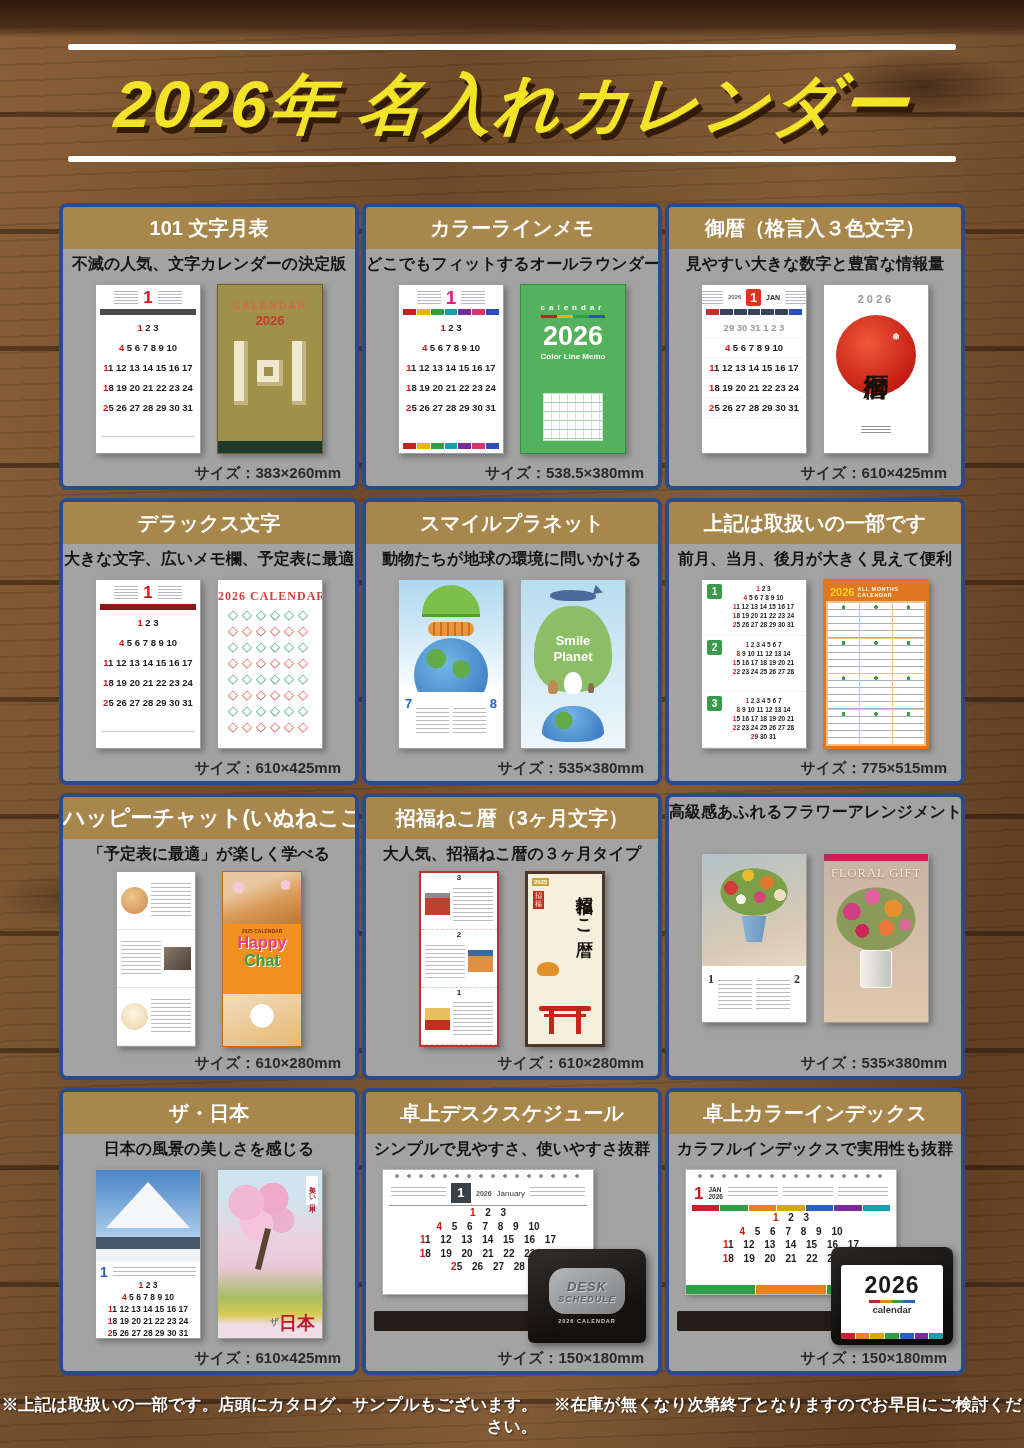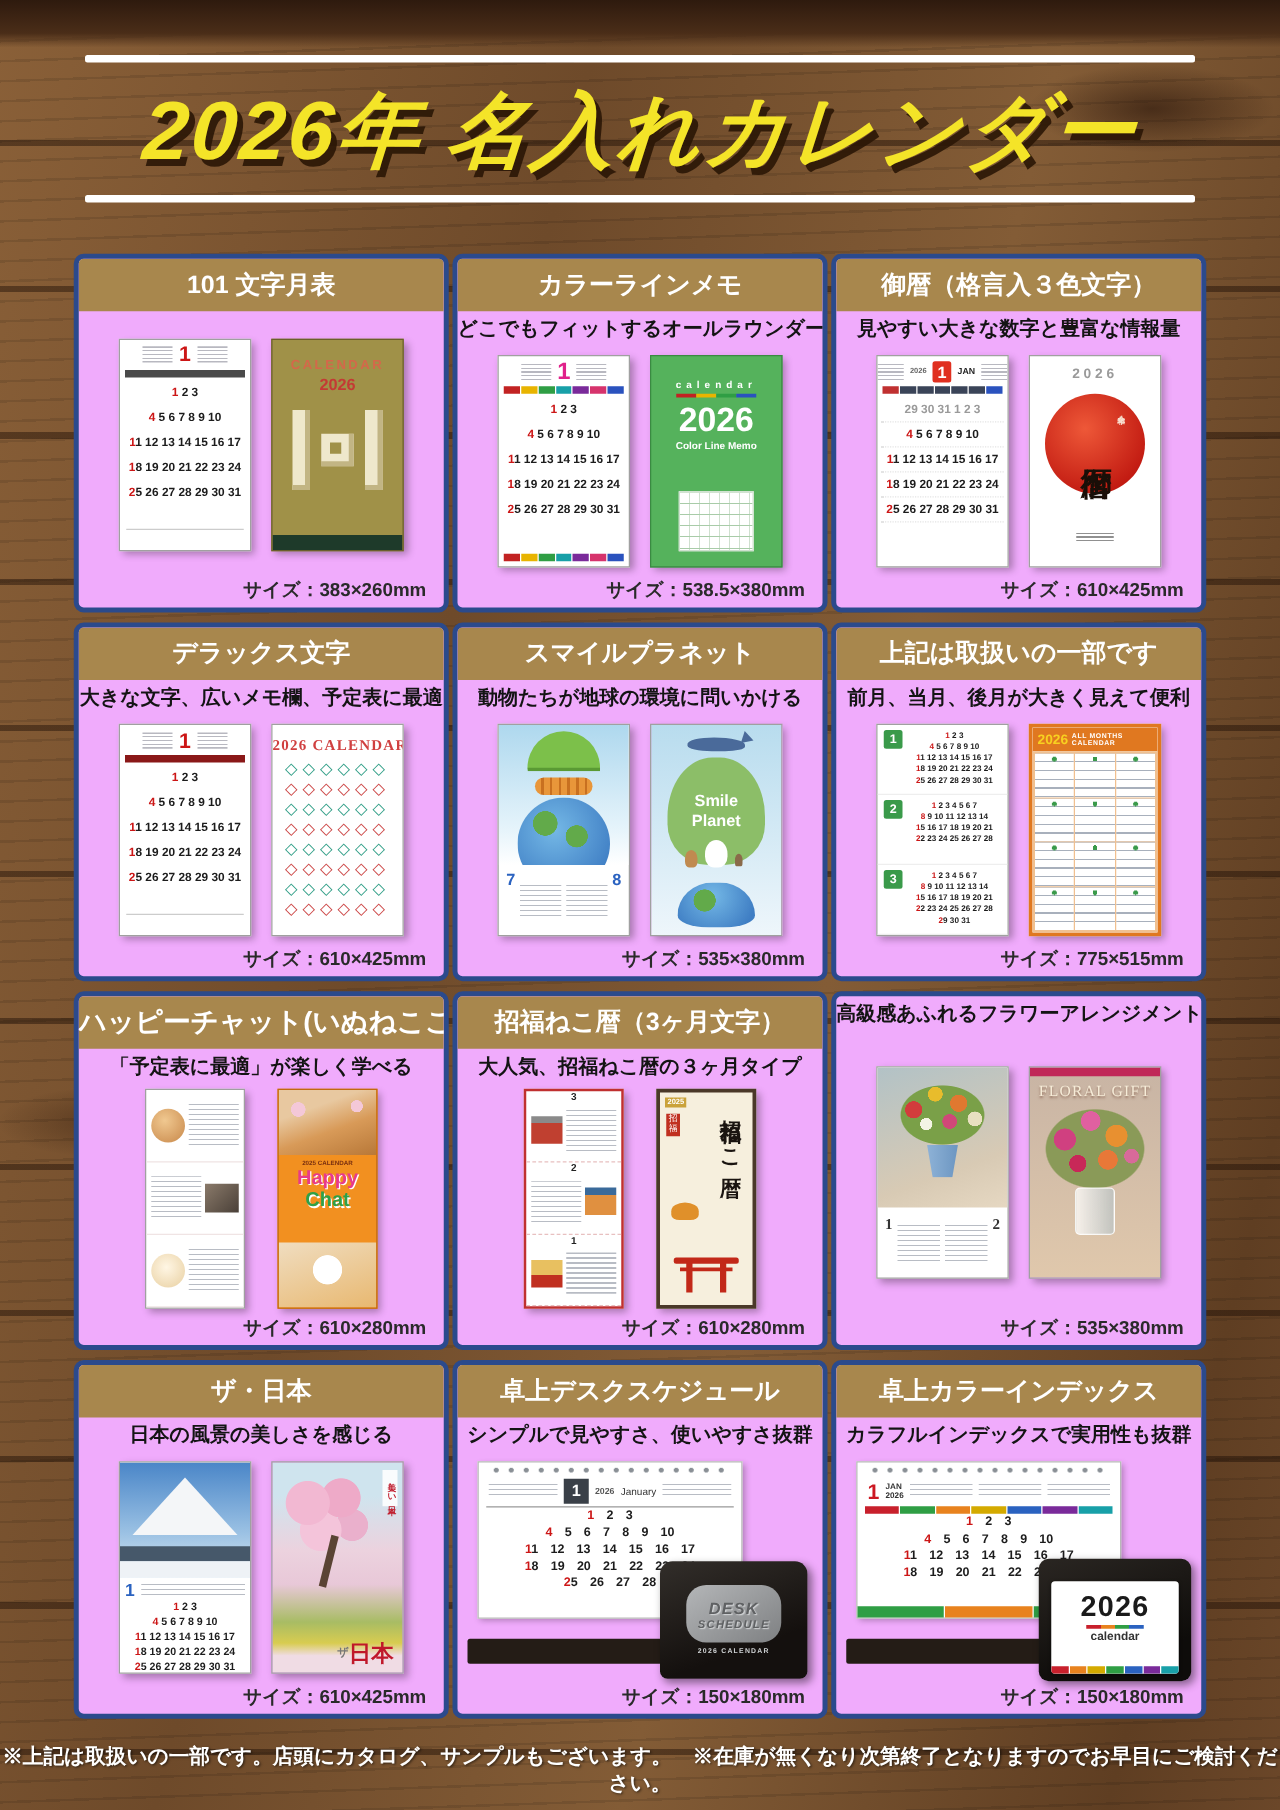--- a/index.html
+++ b/index.html
@@ -11,21 +11,21 @@
       repeating-linear-gradient(180deg, transparent 0 112px, rgba(28,13,5,.45) 112px 117px),
       linear-gradient(104deg,#8a6038,#6e4a2a 35%,#835c36 62%,#5f3e22 90%,#6b4729);
   }
   .top-plank{position:absolute;top:0;left:0;right:0;height:38px;background:linear-gradient(180deg,#2e1a0e,#4a2d18 70%,rgba(74,45,24,0));}
   .page{position:absolute;inset:0}
   header{position:absolute;top:44px;left:0;width:100%;text-align:center}
   .rule{height:6px;background:#fff;width:888px;margin:0 auto;border-radius:2px}
   h1{margin:10px 0 8px;font-size:66px;line-height:88px;font-style:italic;font-weight:bold;color:#f4e428;letter-spacing:2px;
      text-shadow:5px 6px 0 rgba(42,22,6,.9);transform:skewX(-4deg)}
   .grid{position:absolute;top:203px;left:59px;width:906px;display:grid;grid-template-columns:repeat(3,300px);grid-auto-rows:287px;column-gap:3px;row-gap:8px}
-  .card{border:4px solid #2b4a8c;border-radius:8px;background:#f0abfc;display:flex;flex-direction:column;overflow:hidden;box-sizing:border-box}
+  .card{border:4px solid #2b4a8c;border-radius:8px;background:#a3a3a3;display:flex;flex-direction:column;overflow:hidden;box-sizing:border-box}
   .card-header{background:#a8874d;color:#fff;font-weight:bold;font-size:20px;text-align:center;height:42px;line-height:42px;flex:none;white-space:nowrap}
   .card-header.sm{font-size:22px}
   .card-desc{text-align:center;font-weight:bold;font-size:16px;color:#141414;height:27px;line-height:30px;flex:none;white-space:nowrap}
   .card-body{flex:1;position:relative;display:flex;align-items:center;justify-content:center;gap:16px}
   .card-size{flex:none;height:24px;line-height:22px;text-align:right;padding-right:14px;font-size:15px;font-weight:600;color:#2a2a2a}
   
   .thumb{position:relative;background:#fff;border:1px solid #a0a0a0;box-shadow:3px 3px 6px rgba(0,0,0,.3);overflow:hidden;flex:none;box-sizing:border-box}
   .t-std{width:106px;height:170px}
   .t-tall{width:80px;height:176px}
   .mcal{display:flex;flex-direction:column}
@@ -228,20 +228,21 @@
 <header>
   <div class="rule"></div>
   <h1>2026年 名入れカレンダー</h1>
   <div class="rule"></div>
 </header>
 
 <main class="grid">
 
   <div class="card">
     <div class="card-header">101 文字月表</div>
+    <div class="card-desc">不滅の人気、文字カレンダーの決定版</div>
     <div class="card-body">
       <div class="thumb t-std mcal">
         <div class="mc-top">
           <span class="mgrid"></span>
           <span class="m1">1</span>
           <span class="mgrid"></span>
         </div>
         <div class="wkbar"></div>
         <div class="rows r-std">
           <div class="trow">1 2 3</div>

